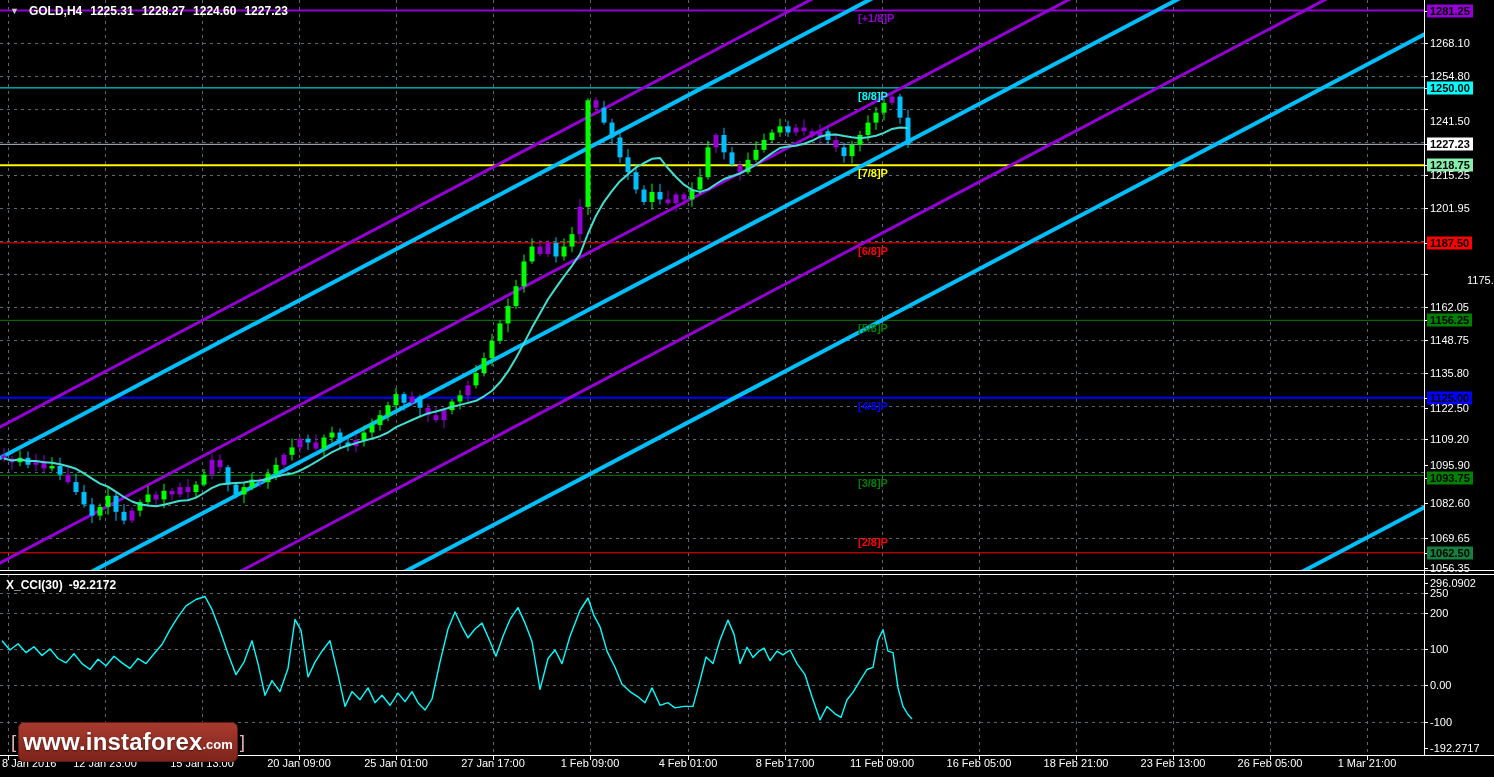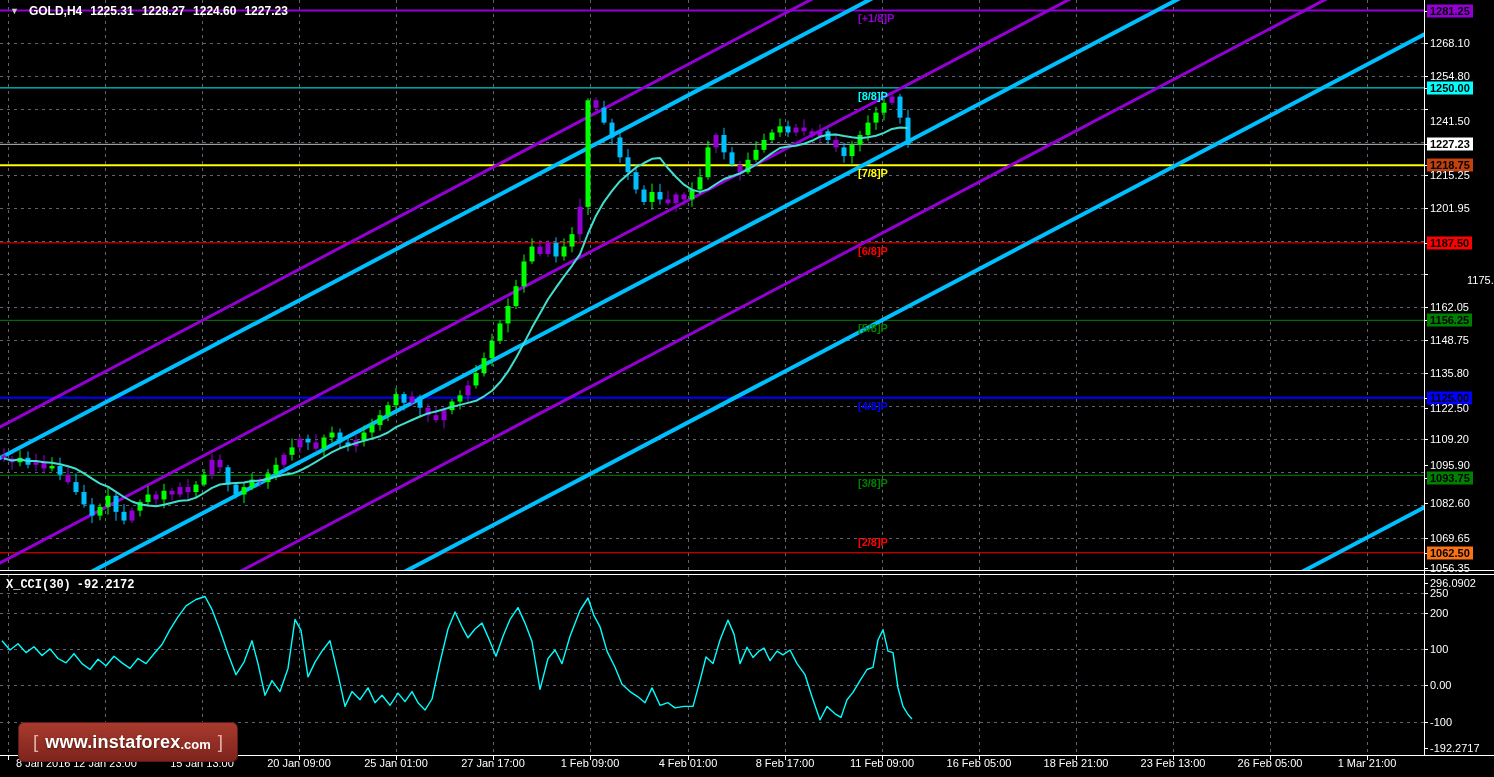--- a/index.html
+++ b/index.html
@@ -3,32 +3,32 @@
 <meta charset="utf-8">
 <style>
   html,body{margin:0;padding:0;background:#000;}
   .chart{position:relative;width:1494px;height:777px;background:#000;overflow:hidden;
          font-family:"Liberation Sans",sans-serif;}
   svg{position:absolute;left:0;top:0;}
   .chart-title{position:absolute;left:10px;top:4px;color:#fff;font-size:12px;font-weight:700;
                display:flex;gap:8px;align-items:center;z-index:5;}
   .tri{color:#c8c8c8;font-size:9px;margin-right:2px;}
   .cci-title{position:absolute;left:6px;top:578px;color:#fff;font-size:12px;font-weight:700;
-             display:flex;gap:6px;z-index:5;font-family:Liberation Mono, monospace;}
+             display:flex;gap:6px;z-index:5;}
   .axis-label{position:absolute;left:0;transform:translateY(-50%);color:#fff;font-size:11px;
               line-height:13px;padding:0 3px;white-space:nowrap;}
   .time-label{position:absolute;top:0;transform:translateX(-50%);color:#fff;font-size:11px;white-space:nowrap;}
   .murray-label{position:absolute;font-size:11px;font-weight:700;white-space:nowrap;z-index:4;}
   .price-axis{position:absolute;left:1427px;top:0;width:67px;height:755px;}
   .time-axis{position:absolute;left:0;top:757px;width:1424px;height:20px;}
   .logo{position:absolute;left:18px;top:722px;width:218px;height:38px;z-index:6;
         background:linear-gradient(#a83a2e,#7e241c);border:1px solid #5f1a14;border-radius:6px;
         display:flex;align-items:center;justify-content:center;color:#fff;}
   .logo .br{color:#e0b4ac;font-size:19px;font-weight:400;padding:0 7px;}
-  .logo .dom{font-size:18px;font-weight:700;letter-spacing:.2px;text-shadow:0 1px 2px rgba(0,0,0,.5);}
+  .logo .dom{font-size:24px;font-weight:700;letter-spacing:.2px;text-shadow:0 1px 2px rgba(0,0,0,.5);}
   .logo .tld{font-size:13px;font-weight:700;align-self:center;margin-top:4px;}
 </style>
 </head>
 <body>
 
 <div class="chart">
   <svg id="plot" width="1494" height="777" viewBox="0 0 1494 777">
       <defs>
         <clipPath id="mainClip">
           <rect x="0" y="0" width="1424" height="570"></rect>
@@ -395,48 +395,48 @@
     <span>-92.2172</span>
   </div>
 
   <div class="price-axis" id="price-axis">
       <div class="axis-label" style="top: 11px; background: rgb(148, 0, 211); color: rgb(0, 0, 0); font-weight: 700;">1281.25</div>
       <div class="axis-label" style="top: 43px;">1268.10</div>
       <div class="axis-label" style="top: 76px;">1254.80</div>
       <div class="axis-label" style="top: 88px; background: rgb(0, 255, 255); color: rgb(0, 0, 0); font-weight: 700;">1250.00</div>
       <div class="axis-label" style="top: 109px; margin-top: 12px;">1241.50</div>
       <div class="axis-label" style="top: 144px; background: rgb(255, 255, 255); color: rgb(0, 0, 0); font-weight: 700;">1227.23</div>
-      <div class="axis-label" style="top: 165px; background: #c2410c; color: rgb(0, 0, 0); font-weight: 700;">1218.75</div>
+      <div class="axis-label" style="top: 165px; background: #86efac; color: rgb(0, 0, 0); font-weight: 700;">1218.75</div>
       <div class="axis-label" style="top: 175px;">1215.25</div>
       <div class="axis-label" style="top: 208px;">1201.95</div>
       <div class="axis-label" style="top: 243px; background: rgb(255, 0, 0); color: rgb(0, 0, 0); font-weight: 700;">1187.50</div>
       <div class="axis-label" style="top: 280px; margin-left: 37px;">1175.35</div>
       <div class="axis-label" style="top: 307px;">1162.05</div>
       <div class="axis-label" style="top: 320px; background: rgb(0, 128, 0); color: rgb(0, 0, 0); font-weight: 700;">1156.25</div>
       <div class="axis-label" style="top: 340px;">1148.75</div>
       <div class="axis-label" style="top: 373px;">1135.80</div>
       <div class="axis-label" style="top: 398px; background: rgb(0, 0, 255); color: rgb(0, 0, 0); font-weight: 700;">1125.00</div>
       <div class="axis-label" style="top: 408px;">1122.50</div>
       <div class="axis-label" style="top: 439px;">1109.20</div>
       <div class="axis-label" style="top: 465px;">1095.90</div>
       <div class="axis-label" style="top: 478px; background: rgb(0, 128, 0); color: rgb(0, 0, 0); font-weight: 700;">1093.75</div>
       <div class="axis-label" style="top: 503px;">1082.60</div>
       <div class="axis-label" style="top: 538px;">1069.65</div>
-      <div class="axis-label" style="top: 553px; background: #f97316; color: rgb(0, 0, 0); font-weight: 700;">1062.50</div>
+      <div class="axis-label" style="top: 553px; background: #15803d; color: rgb(0, 0, 0); font-weight: 700;">1062.50</div>
       <div class="axis-label" style="top: 568px;">1056.35</div>
       <div class="axis-label" style="top: 583px;">296.0902</div>
       <div class="axis-label" style="top: 593px;">250</div>
       <div class="axis-label" style="top: 613px;">200</div>
       <div class="axis-label" style="top: 649px;">100</div>
       <div class="axis-label" style="top: 685px;">0.00</div>
       <div class="axis-label" style="top: 722px;">-100</div>
       <div class="axis-label" style="top: 748px;">-192.2717</div>
     </div>
   <div class="time-axis" id="time-axis">
-      <div class="time-label" style="left: 16px; transform: none;">8 Jan 2016</div>
+      <div class="time-label" style="left: 2px; transform: none;">8 Jan 2016</div>
       <div class="time-label" style="left: 105px;">12 Jan 23:00</div>
       <div class="time-label" style="left: 202px;">15 Jan 13:00</div>
       <div class="time-label" style="left: 299px;">20 Jan 09:00</div>
       <div class="time-label" style="left: 396px;">25 Jan 01:00</div>
       <div class="time-label" style="left: 493px;">27 Jan 17:00</div>
       <div class="time-label" style="left: 590px;">1 Feb 09:00</div>
       <div class="time-label" style="left: 688px;">4 Feb 01:00</div>
       <div class="time-label" style="left: 785px;">8 Feb 17:00</div>
       <div class="time-label" style="left: 882px;">11 Feb 09:00</div>
       <div class="time-label" style="left: 979px;">16 Feb 05:00</div>

